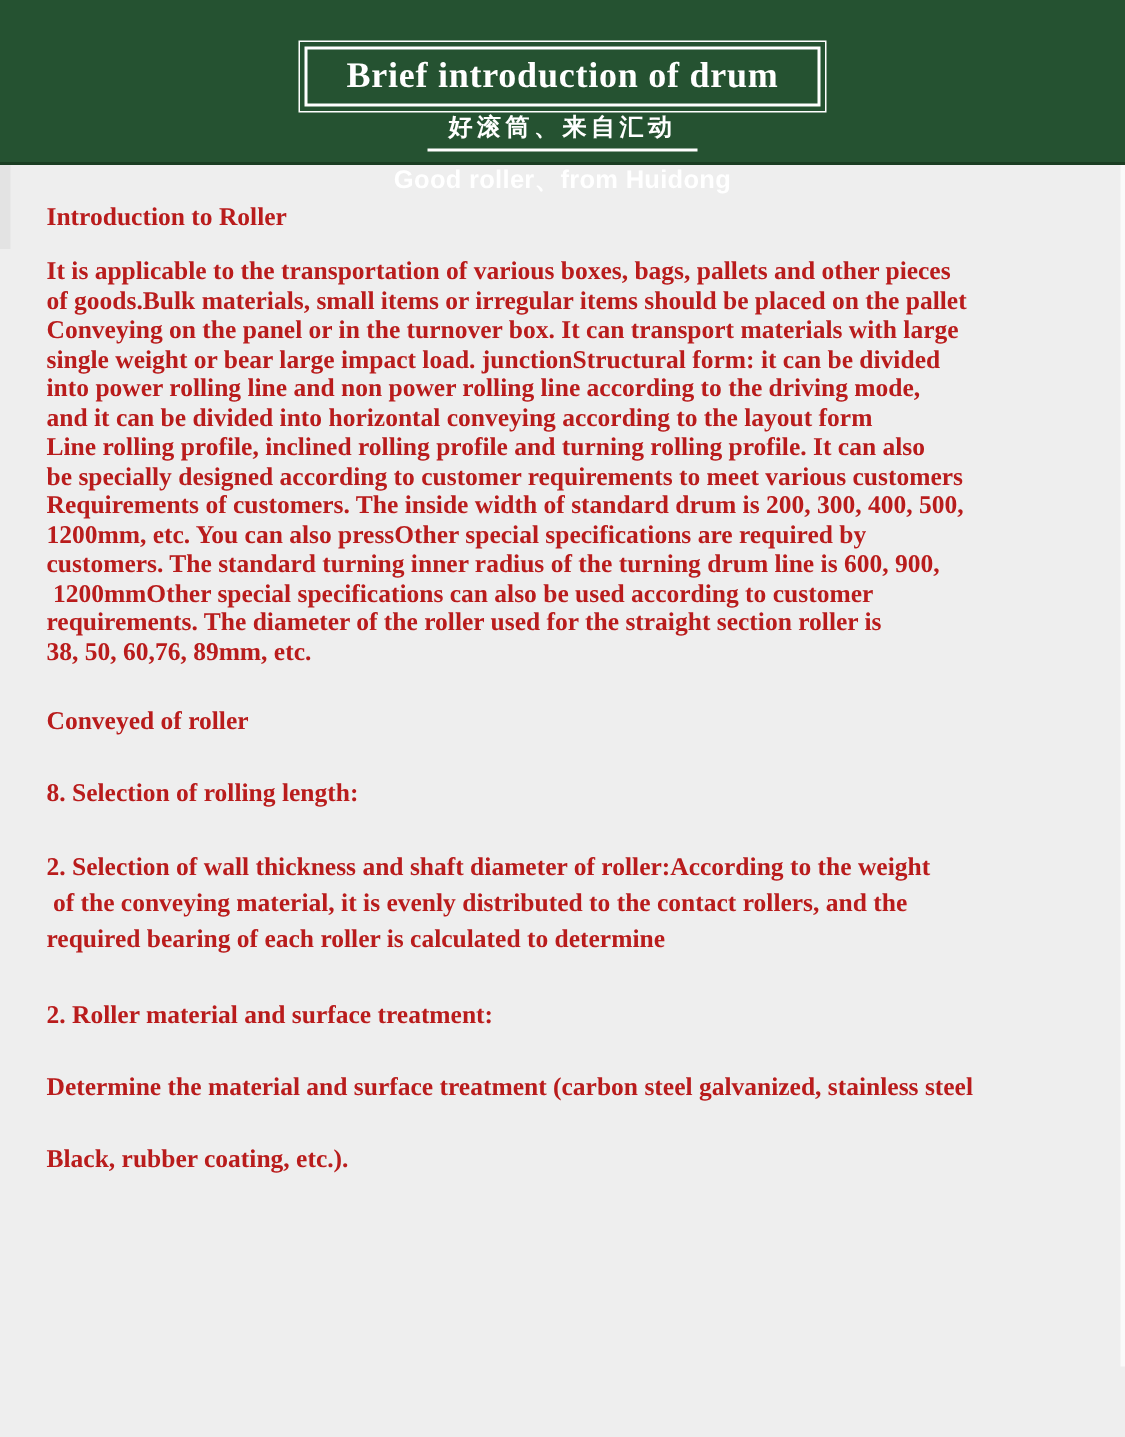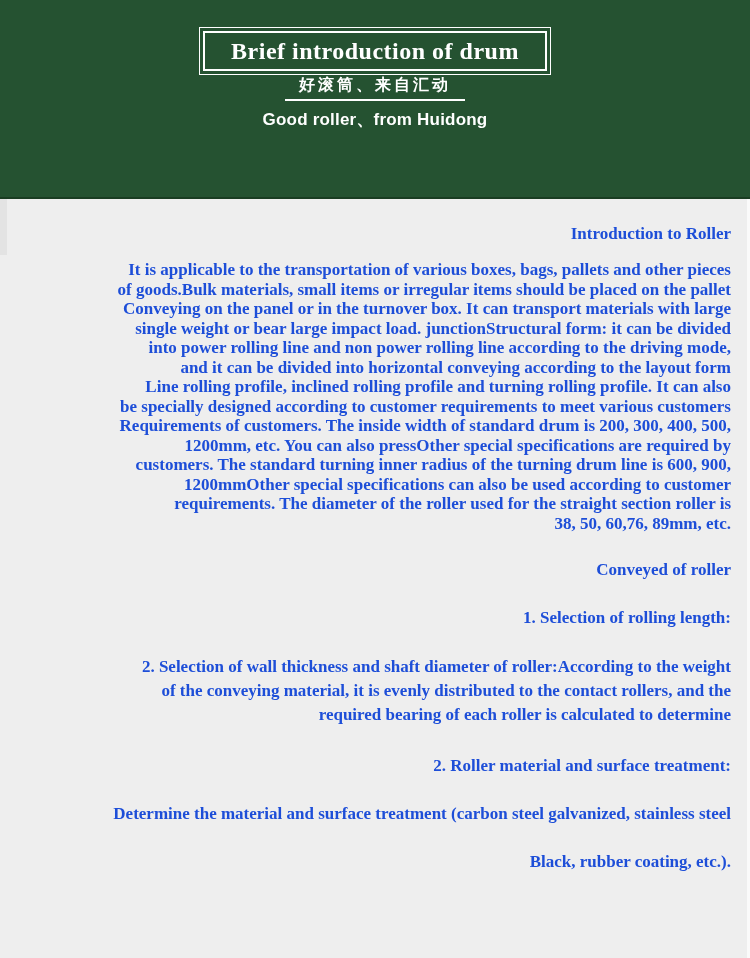--- a/index.html
+++ b/index.html
@@ -9,21 +9,21 @@
     position: relative;
     width: 750px;
     height: 958px;
     background: #eeeeee;
     overflow: hidden;
   }
 
   
   .header {
     box-sizing: border-box;
-    height: 199px;
+    height: 110px;
     background: #255231;
     border-bottom: 2px solid #1a3d22;
     text-align: center;
     color: #ffffff;
   }
   .title-box {
     display: inline-block;
     margin-top: 27px;
     border: 1px solid #ffffff;
     padding: 3px;
@@ -77,23 +77,22 @@
     right: 0; top: 0;
     width: 3px; height: 100%;
     background: #fafafa;
   }
   .t {
     margin: 0;
     max-width: 700px;
     font-family: "Liberation Serif", serif;
     font-weight: bold;
     font-size: 17px;
-    color: #1d4ed8;
+    color: #b91c1c;
     white-space: pre-wrap;
-    text-align: right;
   }
   .lh20  { line-height: 20px; }
   .lh195 { line-height: 19.5px; }
   .lh24  { line-height: 24px; }
 
   .mb16 { margin-bottom: 16px; }
   .mb13 { margin-bottom: 27px; }
   .mb28 { margin-bottom: 28px; }
   .mb27 { margin-bottom: 27px; }
   .mb24 { margin-bottom: 24px; }
@@ -132,21 +131,21 @@
 be specially designed according to customer requirements to meet various customers
 Requirements of customers. The inside width of standard drum is 200, 300, 400, 500,
 1200mm, etc. You can also pressOther special specifications are required by
 customers. The standard turning inner radius of the turning drum line is 600, 900,
  1200mmOther special specifications can also be used according to customer
 requirements. The diameter of the roller used for the straight section roller is
 38, 50, 60,76, 89mm, etc.</p>
 
     <h2 class="t lh20 mb28">Conveyed of roller</h2>
 
-    <p class="t lh20 mb27">1. Selection of rolling length:</p>
+    <p class="t lh20 mb27">8. Selection of rolling length:</p>
 
 
     <p class="t lh24 mb27">2. Selection of wall thickness and shaft diameter of roller:According to the weight
  of the conveying material, it is evenly distributed to the contact rollers, and the
 required bearing of each roller is calculated to determine</p>
 
 
     <p class="t lh24 mb24">2. Roller material and surface treatment:</p>
 
     <p class="t lh24 mb24">Determine the material and surface treatment (carbon steel galvanized, stainless steel</p>

